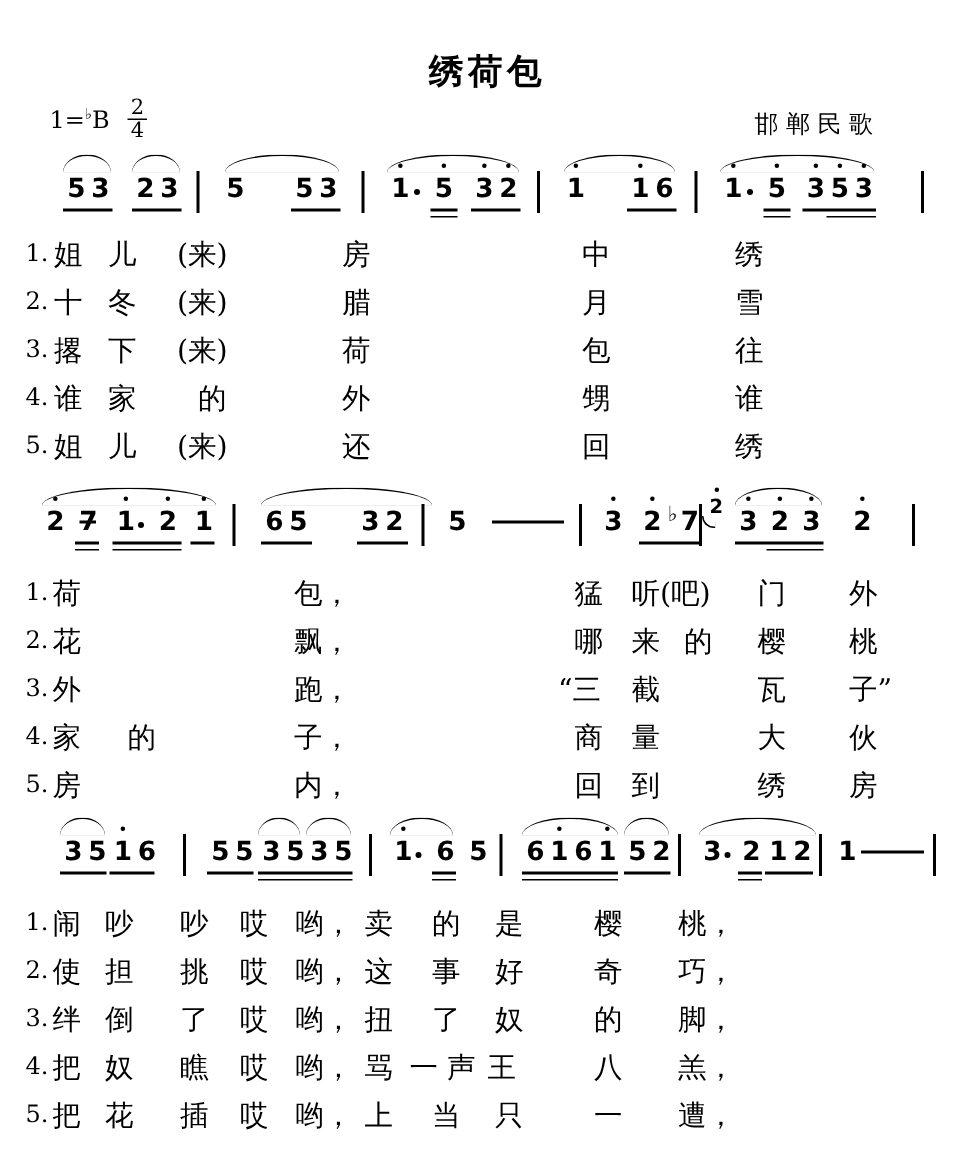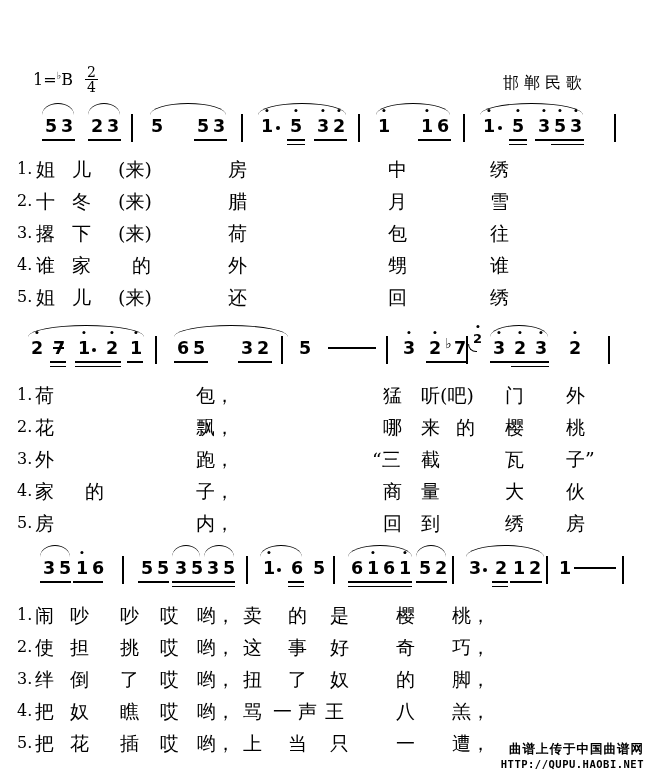--- a/index.html
+++ b/index.html
@@ -41,20 +41,21 @@
   
   .wm{position:absolute;right:6px;bottom:3px;text-align:right;}
   .wm .l1{font:bold 12.5px "DejaVu Sans",sans-serif;letter-spacing:1px;}
   .wm .l2{font:bold 10.5px "DejaVu Sans Mono",monospace;letter-spacing:0.5px;}
 </style>
 </head>
 <body>
 
 <div class="page">
 
+  <div class="title">绣荷包</div>
 
   <div class="keyrow">
     <span class="keysig"><span>1=</span><sup>♭</sup><span>B</span></span>
     <span class="meter">
       <span>2</span>
       <span class="fbar"></span>
       <span>4</span>
     </span>
   </div>
 
@@ -361,18 +362,14 @@
         <div class="lw" style="left: 160px;">哎</div>
         <div class="lw" style="left: 197px;">哟，</div>
         <div class="lw" style="left: 243px;">上</div>
         <div class="lw" style="left: 288px;">当</div>
         <div class="lw" style="left: 330px;">只</div>
         <div class="lw" style="left: 396px;">一</div>
         <div class="lw" style="left: 452px;">遭，</div>
       </div>
     </div>
 
-  <div class="wm">
-    <div class="l1">曲谱上传于中国曲谱网</div>
-    <div class="l2">HTTP://QUPU.HAOBI.NET</div>
-  </div>
 
 </div>
 
 </body></html>

